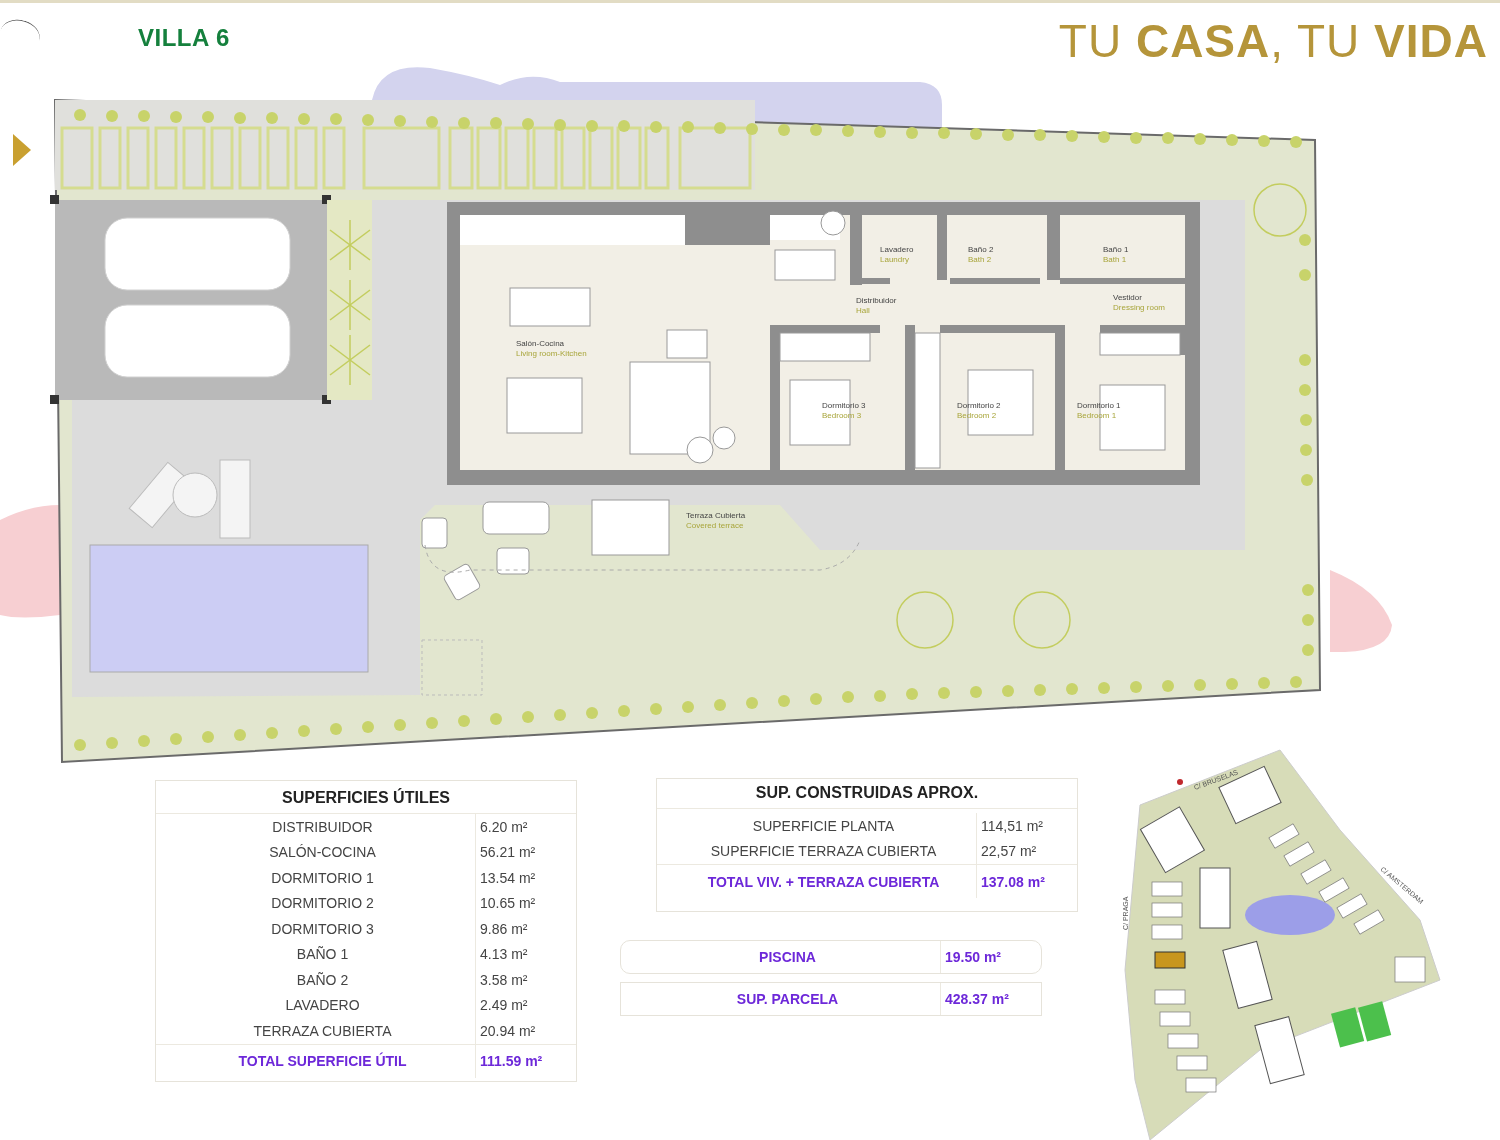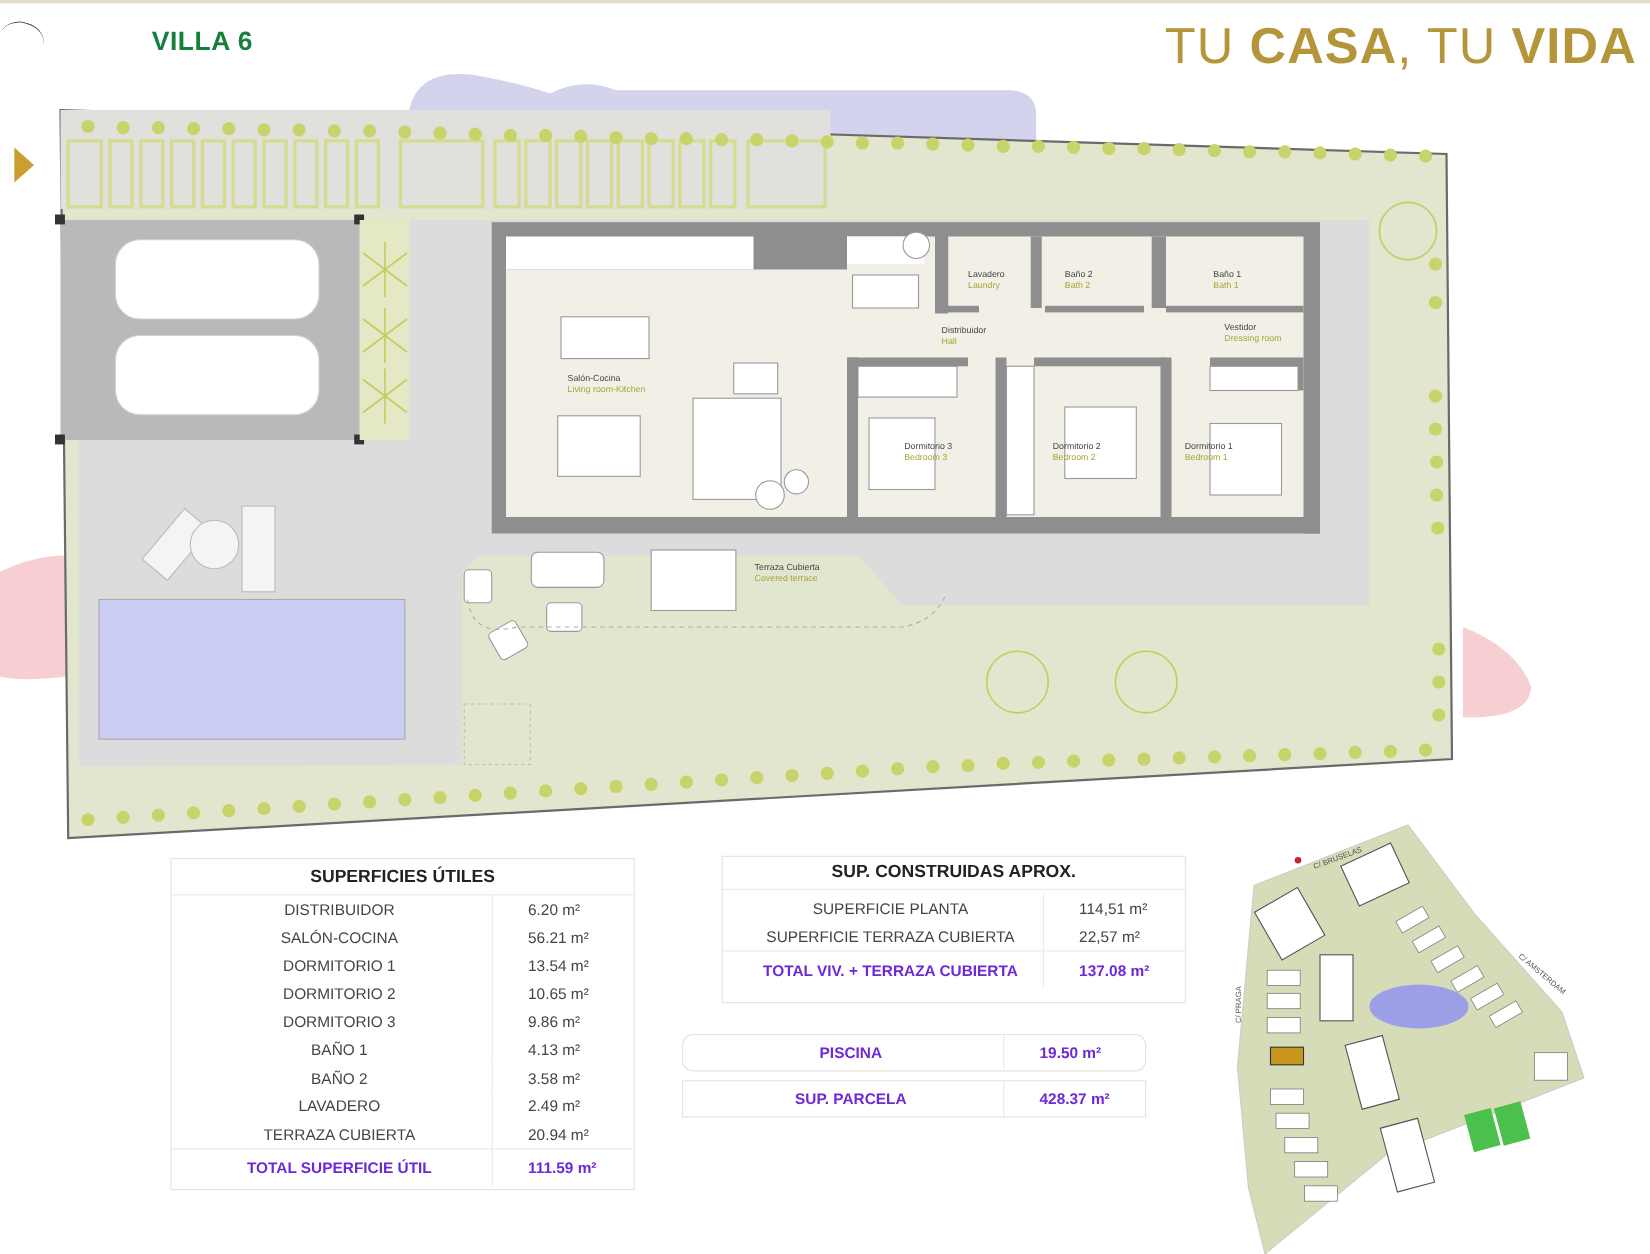--- a/index.html
+++ b/index.html
@@ -9,21 +9,21 @@
   .slogan{position:absolute;right:12px;top:14px;font-size:46px;color:#b5953a;letter-spacing:1px;white-space:nowrap;}
   .slogan b{font-weight:bold;}
   .slogan span{font-weight:normal;}
   .deco-curve{position:absolute;left:0;top:20px;width:40px;height:30px;border-top:1.5px solid #555;border-radius:50% 50% 0 0;transform:rotate(15deg);}
   .arrow-marker{position:absolute;left:13px;top:134px;width:0;height:0;border-top:16px solid transparent;border-bottom:16px solid transparent;border-left:18px solid #c9a030;}
   svg.plan{position:absolute;left:0;top:0;}
   .tbl{position:absolute;border:1px solid #e6e3da;background:#fff;text-align:center;}
   .tbl .hdr{font-weight:bold;font-size:16px;color:#222;padding:8px 14px 2px 14px;border-bottom:1px solid #ece9e0;height:22px;}
   .tbl .row{display:flex;font-size:14px;color:#444;height:25.5px;align-items:center;}
   .tbl .row .k{flex:1;padding-left:14px;}
-  .tbl .row .v{width:96px;padding-left:32px;border-left:1px solid #ece9e0;height:100%;display:flex;align-items:center;}
+  .tbl .row .v{width:96px;padding-left:4px;border-left:1px solid #ece9e0;height:100%;display:flex;align-items:center;}
   .tbl .row.total{font-weight:bold;color:#6d28d9;border-top:1px solid #ece9e0;height:33px;}
   .tbl .row.total .v{font-weight:bold;}
   .mini-label{font-size:7px;fill:#555;}
   .room-es{font-size:8px;fill:#444;}
   .room-en{font-size:8px;fill:#a8a53a;}
 </style>
 </head>
 <body>
 
 <div class="topline"></div>

